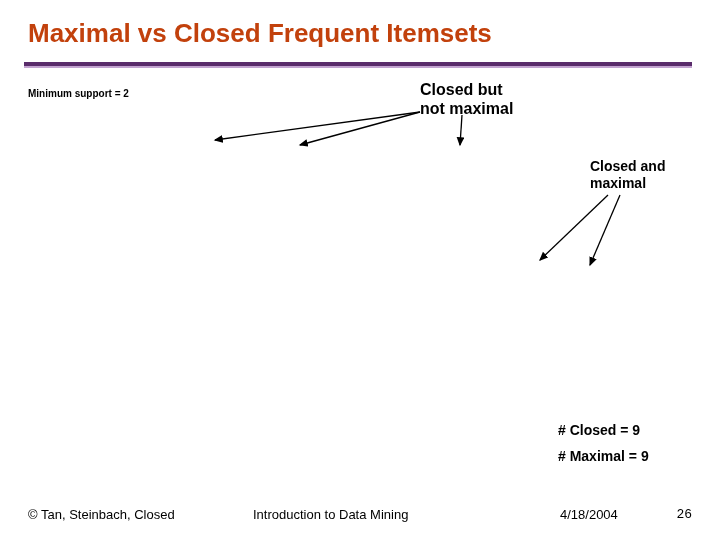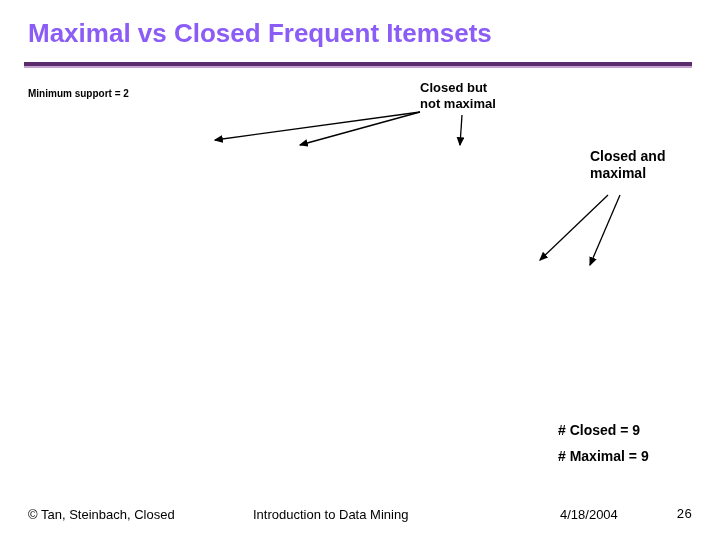--- a/index.html
+++ b/index.html
@@ -10,21 +10,21 @@
     font-family: Verdana, Geneva, sans-serif;
     position: relative;
     overflow: hidden;
   }
   .title {
     position: absolute;
     top: 18px;
     left: 28px;
     font-size: 26px;
     font-weight: bold;
-    color: #8b5cf6;
+    color: #c2410c;
   }
   .underline-dark {
     position: absolute;
     top: 62px;
     left: 24px;
     width: 668px;
     height: 4px;
     background: #5a2c6b;
   }
   .underline-light {
@@ -40,28 +40,28 @@
     top: 88px;
     left: 28px;
     font-size: 10px;
     font-weight: bold;
     color: #000;
   }
   .closed-not-maximal {
     position: absolute;
     top: 80px;
     left: 420px;
-    font-size: 13px;
+    font-size: 16px;
     font-weight: bold;
     color: #000;
     line-height: 1.2;
   }
   .closed-and-maximal {
     position: absolute;
-    top: 148px;
+    top: 158px;
     left: 590px;
     font-size: 14px;
     font-weight: bold;
     color: #000;
     line-height: 1.2;
   }
   .count-closed {
     position: absolute;
     top: 422px;
     left: 558px;

